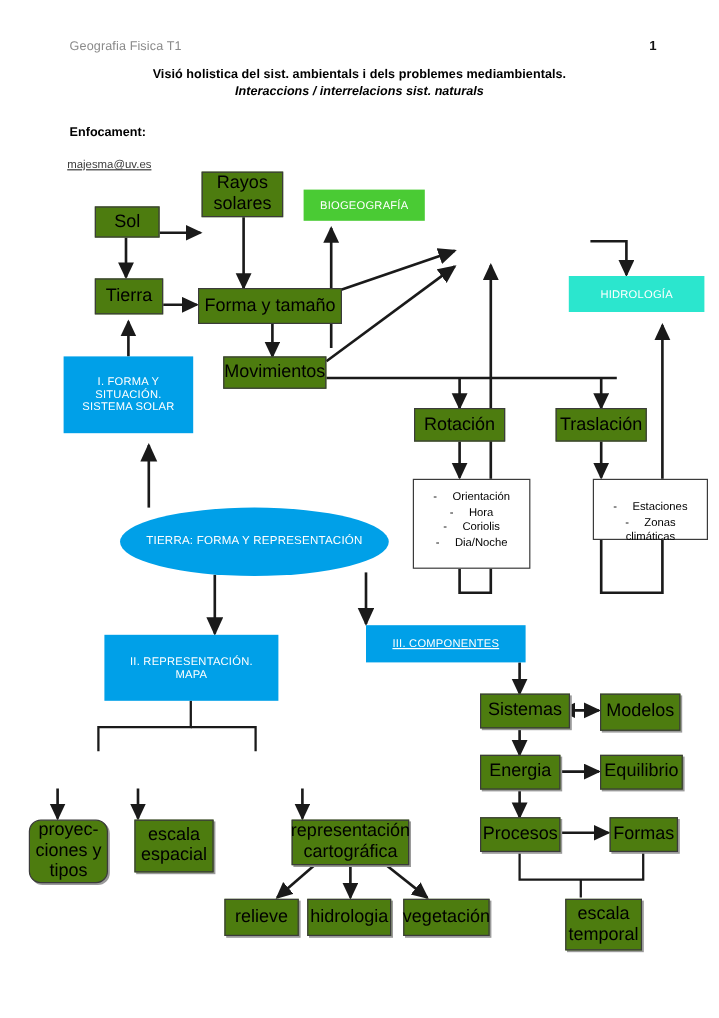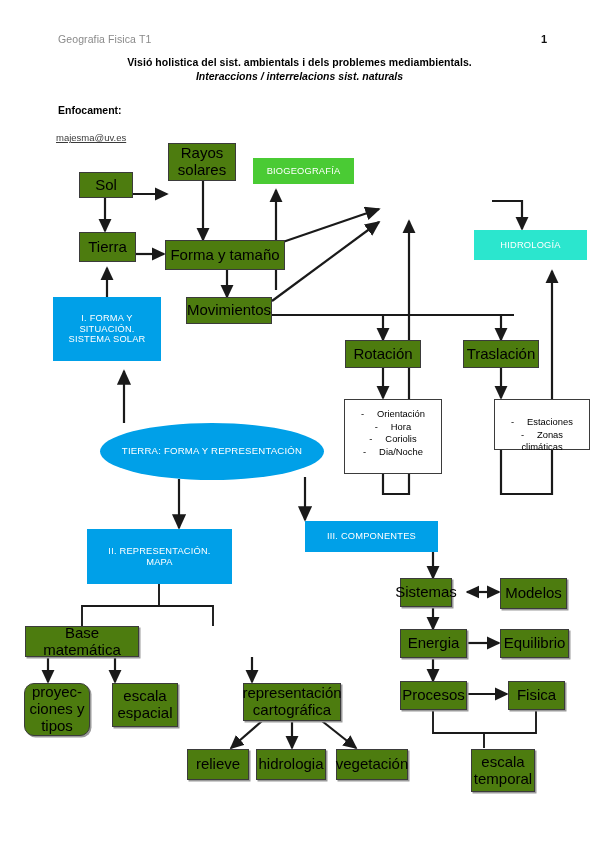--- a/index.html
+++ b/index.html
@@ -181,27 +181,24 @@
   </div>
 
   <div class="node ellipse" style="left:100px;top:423px;width:224px;height:57px;background:#00A0E8;">
     <span>TIERRA: FORMA Y REPRESENTACIÓN</span>
   </div>
 
   <div class="node cbox" style="left:87px;top:529px;width:145px;height:55px;background:#00A0E8;">
     <span class="nl">II. REPRESENTACIÓN.<br>MAPA</span>
   </div>
 
-  <div class="node cbox" style="left:305px;top:521px;width:133px;height:31px;background:#00A0E8;">
+  <div class="node cbox" style="left:305px;top:521px;width:133px;height:31px;background:#00A0E8;text-decoration:underline;">
     <span>III. COMPONENTES</span>
   </div>
 
-  <div class="node wbox shadow" style="left:25px;top:626px;width:114px;height:31px;">
-    <span>Base matemática</span>
-  </div>
 
 
   <div class="node wbox shadow" style="left:24px;top:683px;width:66px;height:53px;border-radius:10px;">
     <span class="nl">proyec-<br>ciones y<br>tipos</span>
   </div>
 
   <div class="node wbox shadow" style="left:112px;top:683px;width:66px;height:44px;">
     <span class="nl">escala<br>espacial</span>
   </div>
 
@@ -214,41 +211,41 @@
   </div>
 
   <div class="node wbox shadow" style="left:256px;top:749px;width:70px;height:31px;">
     <span>hidrologia</span>
   </div>
 
   <div class="node wbox shadow" style="left:336px;top:749px;width:72px;height:31px;">
     <span>vegetación</span>
   </div>
 
-  <div class="node wbox shadow" style="left:400px;top:578px;width:52px;height:29px;">
+  <div class="node wbox shadow" style="left:400px;top:578px;width:75px;height:29px;">
     <span>Sistemas</span>
   </div>
 
   <div class="node wbox shadow" style="left:500px;top:578px;width:67px;height:31px;">
     <span>Modelos</span>
   </div>
 
   <div class="node wbox shadow" style="left:400px;top:629px;width:67px;height:29px;">
     <span>Energia</span>
   </div>
 
   <div class="node wbox shadow" style="left:500px;top:629px;width:69px;height:29px;">
     <span>Equilibrio</span>
   </div>
 
   <div class="node wbox shadow" style="left:400px;top:681px;width:67px;height:29px;">
     <span>Procesos</span>
   </div>
 
   <div class="node wbox shadow" style="left:508px;top:681px;width:57px;height:29px;">
-    <span>Fisica</span>
+    <span>Formas</span>
   </div>
 
   <div class="node wbox shadow" style="left:471px;top:749px;width:64px;height:43px;">
     <span class="nl">escala<br>temporal</span>
   </div>
 
 </div>
 
 </body></html>

